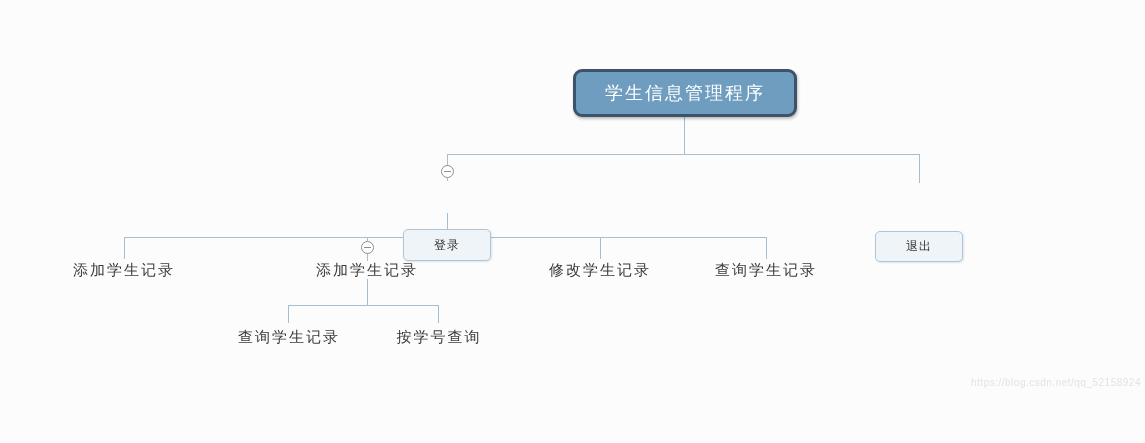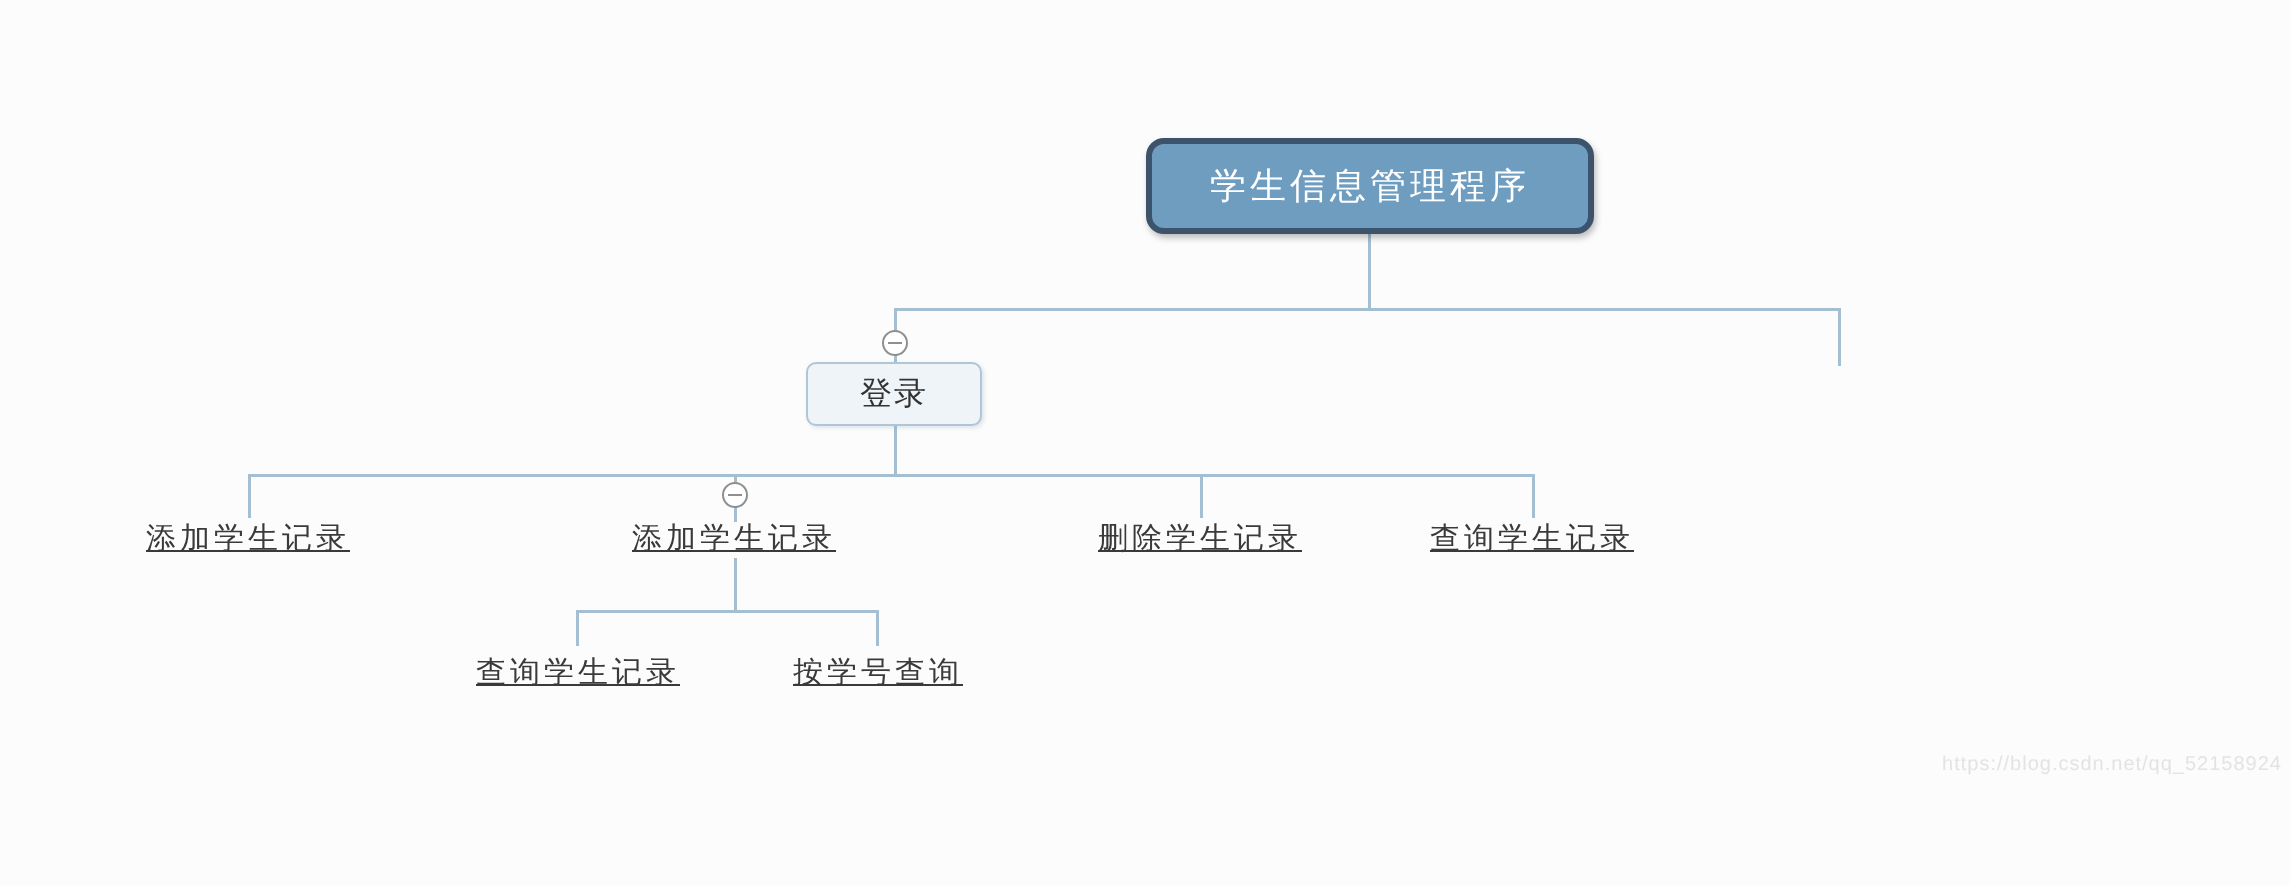--- a/index.html
+++ b/index.html
@@ -27,27 +27,28 @@
     border-radius:9px;
     color:var(--root_text);
     font-size:18px;letter-spacing:2px;
     box-shadow:1px 2px 3px rgba(0,0,0,0.25);
   }
   .node.child{
     background:var(--node_fill);
     border:1.5px solid var(--node_border);
     border-radius:5px;
     color:var(--node_text);
-    font-size:16px;letter-spacing:1px;
+    font-size:12px;letter-spacing:1px;
     box-shadow:1px 1px 2px rgba(130,160,185,0.25);
+    margin-top:48px;
   }
   .leaf{
     position:absolute;transform:translateX(-50%);
     color:var(--label_text);font-size:15px;letter-spacing:2px;
-    line-height:17px;white-space:nowrap;text-decoration:underline;
+    line-height:17px;white-space:nowrap;
   }
   .collapse{
     position:absolute;width:13px;height:13px;box-sizing:border-box;
     border:1px solid var(--collapse_stroke);border-radius:50%;
     background:#ffffff;display:flex;align-items:center;justify-content:center;
     cursor:pointer;
   }
   .collapse .minus{
     display:block;width:7px;height:0;
     border-top:1px solid var(--collapse_stroke);
@@ -81,30 +82,31 @@
   </svg>
 
   <div class="node root" style="left:573px;top:69px;width:224px;height:48px">学生信息管理程序</div>
 
   <span class="collapse" style="left:441px;top:165px">
     <i class="minus"></i>
   </span>
 
   <div class="node child" style="left:403px;top:181px;width:88px;height:32px">登录</div>
 
+  <div class="node child" style="left:875px;top:183px;width:88px;height:31px">退出</div>
 
   <span class="collapse" style="left:361px;top:241px">
     <i class="minus"></i>
   </span>
 
   <div class="leaf" style="left:124px;top:261px">添加学生记录</div>
 
   <div class="leaf" style="left:367px;top:261px">添加学生记录</div>
 
-  <div class="leaf" style="left:600px;top:261px">删除学生记录</div>
+  <div class="leaf" style="left:600px;top:261px">修改学生记录</div>
 
   <div class="leaf" style="left:766px;top:261px">查询学生记录</div>
 
   <div class="leaf" style="left:289px;top:328px">查询学生记录</div>
 
   <div class="leaf" style="left:439px;top:328px">按学号查询</div>
 
   <div class="watermark">https://blog.csdn.net/qq_52158924</div>
 
 </div>

